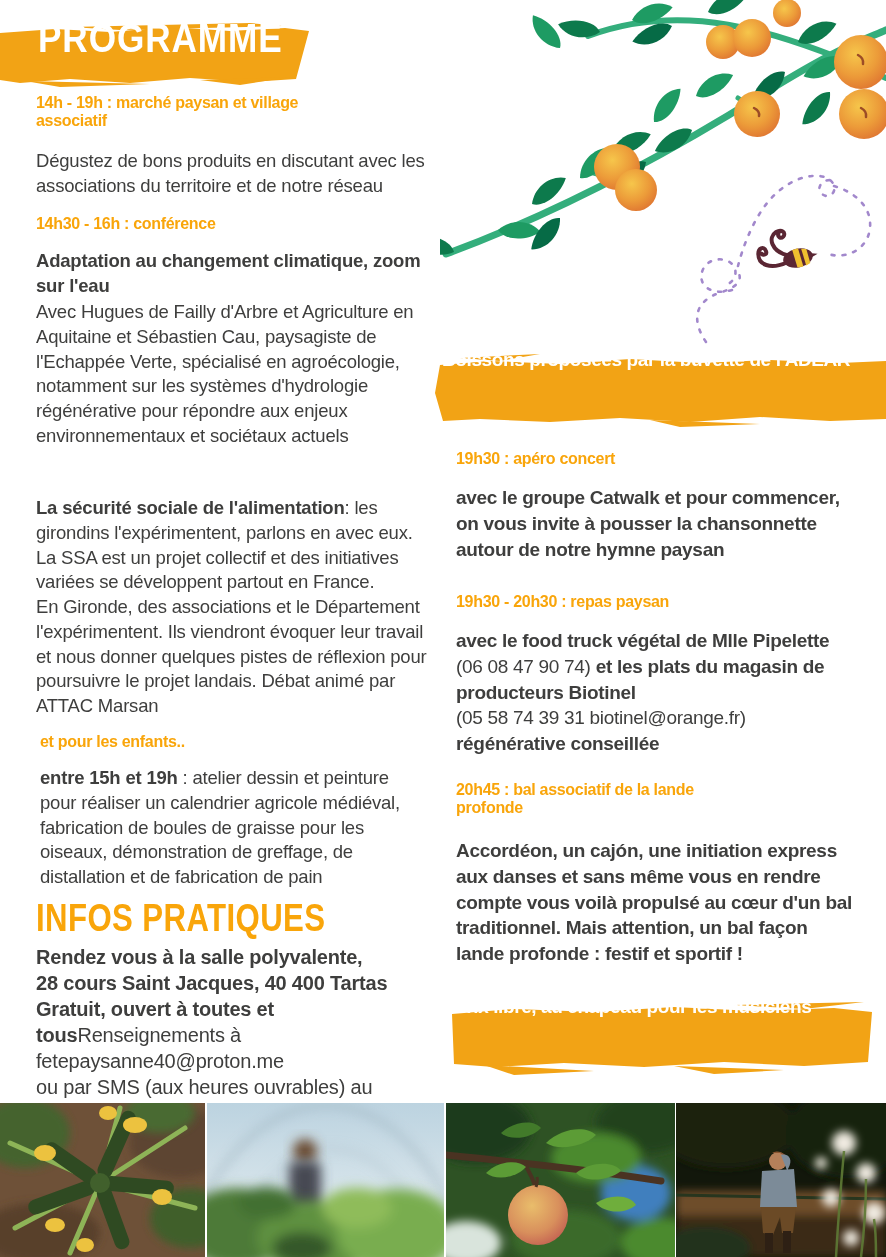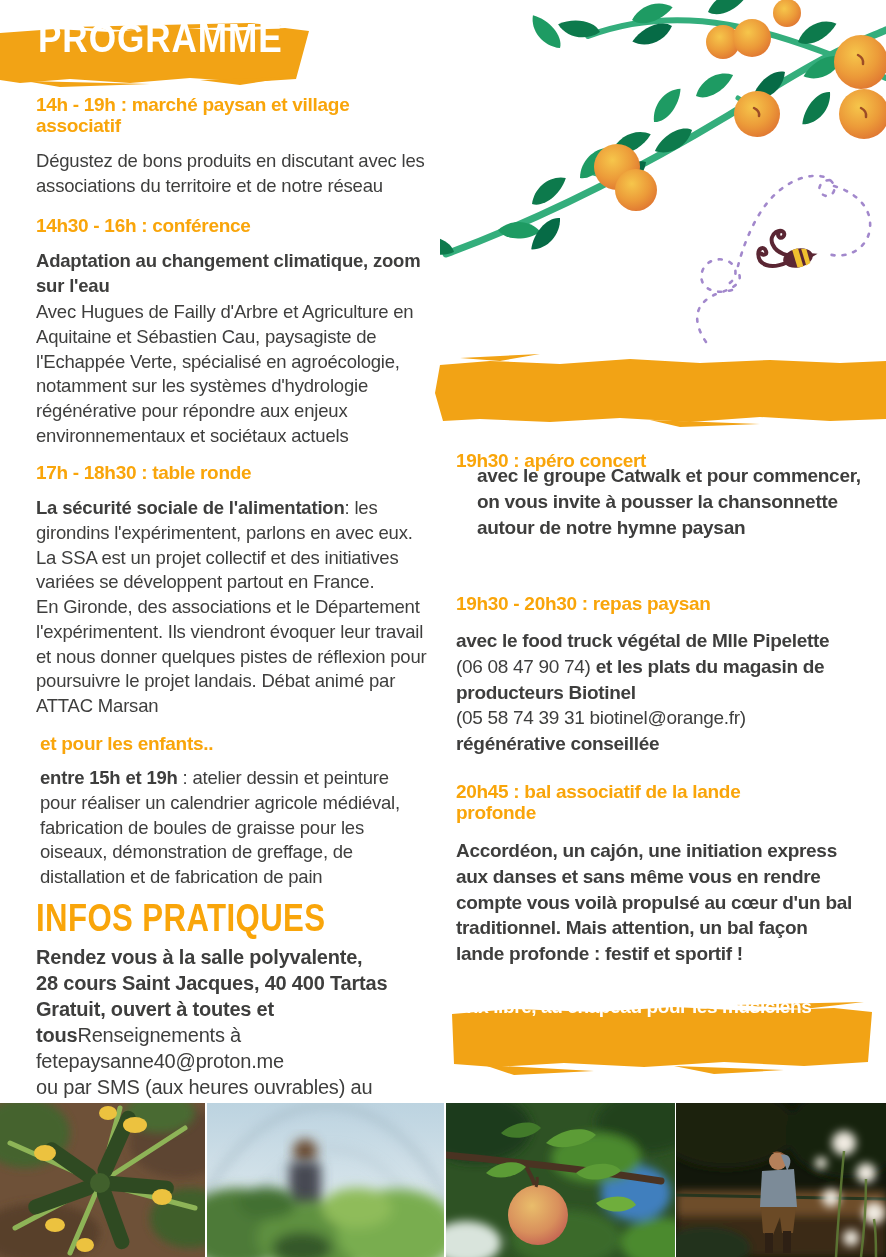--- a/index.html
+++ b/index.html
@@ -8,21 +8,21 @@
   .abs{position:absolute;}
   .pre{white-space:pre-line;}
   
   .banner{position:absolute;display:flex;align-items:flex-start;}
   .banner svg{position:absolute;inset:0;width:100%;height:100%;}
   .banner .bt{position:relative;z-index:2;color:#ffffff;font-weight:800;}
   .bt-programme{font-size:40px;letter-spacing:1px;transform:scaleX(.88);transform-origin:left center;
                 display:inline-block;margin-left:38px;margin-top:-4px;}
   .bt-small{font-size:19px;letter-spacing:-0.4px;}
   
-  .h-orange{color:#f9a50a;font-weight:800;font-size:19px;line-height:1.13;letter-spacing:-0.3px;}
+  .h-orange{color:#f9a50a;font-weight:800;font-size:16px;line-height:1.13;letter-spacing:-0.3px;}
   .body-txt{font-size:18.5px;line-height:1.34;letter-spacing:-0.2px;}
   .body-txt .b{font-weight:700;}
   .rbody{font-size:19px;line-height:1.36;letter-spacing:-0.3px;font-weight:700;}
   .rbody .reg{font-weight:400;}
   .infos-title{color:#f9a50a;font-weight:800;font-size:38px;letter-spacing:0.5px;
                transform:scaleX(.82);transform-origin:left center;display:inline-block;}
   .infos-body{font-size:20px;line-height:1.3;letter-spacing:-0.2px;}
   .infos-body .b{font-weight:700;}
   .leftcol{left:36px;width:420px;}
   .rightcol{left:456px;width:400px;}
@@ -119,21 +119,20 @@
   <div class="abs leftcol h-orange pre" style="top:215px;">14h30 - 16h : conférence</div>
   <div class="abs leftcol body-txt pre b" style="top:249px;font-weight:700;">Adaptation au changement climatique, zoom
 sur l'eau</div>
   <div class="abs leftcol body-txt pre" style="top:300px;">Avec Hugues de Failly d'Arbre et Agriculture en
 Aquitaine et Sébastien Cau, paysagiste de
 l'Echappée Verte, spécialisé en agroécologie,
 notamment sur les systèmes d'hydrologie
 régénérative pour répondre aux enjeux
 environnementaux et sociétaux actuels</div>
 
-  <div class="abs leftcol h-orange pre" style="top:462px;">17h - 18h30 : table ronde</div>
   <div class="abs leftcol body-txt pre" style="top:496px;"><span class="b">La sécurité sociale de l'alimentation</span><span>: les
 girondins l'expérimentent, parlons en avec eux.
 La SSA est un projet collectif et des initiatives
 variées se développent partout en France.
 En Gironde, des associations et le Département
 l'expérimentent. Ils viendront évoquer leur travail
 et nous donner quelques pistes de réflexion pour
 poursuivre le projet landais. Débat animé par
 ATTAC Marsan</span></div>
 
@@ -150,24 +149,25 @@
 Gratuit, ouvert à toutes et tous</span><span>Renseignements à fetepaysanne40@proton.me
 ou par SMS (aux heures ouvrables) au
 06 80 88 57 84 / 07 93 06 72 78</span></div>
 
   <div class="banner" style="left:430px;top:349px;width:456px;height:84px;">
     <svg viewBox="0 0 456 84" preserveAspectRatio="none">
       <path fill="#F2A315" d="M10,16 L60,12 130,15 200,10 270,14 340,11 410,14 456,12 L456,70 400,72 330,68 260,73 190,69 120,73 50,70 13,72 L5,44 Z"></path>
       <path fill="#F2A315" d="M30,9 L110,5 70,12 Z"></path>
       <path fill="#F2A315" d="M220,71 L330,75 250,78 Z"></path>
     </svg>
+    <span class="bt bt-small" style="margin-left:12px;">Boissons proposées par la buvette de l'ADEAR</span>
   </div>
 
   <div class="abs rightcol h-orange pre" style="top:450px;">19h30 : apéro concert</div>
-  <div class="abs rightcol rbody pre" style="top:463px;margin-left:21px;">avec le groupe Catwalk et pour commencer,
+  <div class="abs rightcol rbody pre" style="top:485px;">avec le groupe Catwalk et pour commencer,
 on vous invite à pousser la chansonnette
 autour de notre hymne paysan</div>
 
   <div class="abs rightcol h-orange pre" style="top:593px;">19h30 - 20h30 : repas paysan</div>
   <div class="abs rightcol rbody pre" style="top:628px;"><span>avec le food truck végétal de Mlle Pipelette
 </span><span class="reg">(06 08 47 90 74) </span><span>et les plats du magasin de
 producteurs Biotinel
 </span><span class="reg">(05 58 74 39 31 biotinel@orange.fr)
 </span><span>régénérative conseillée</span></div>
 

